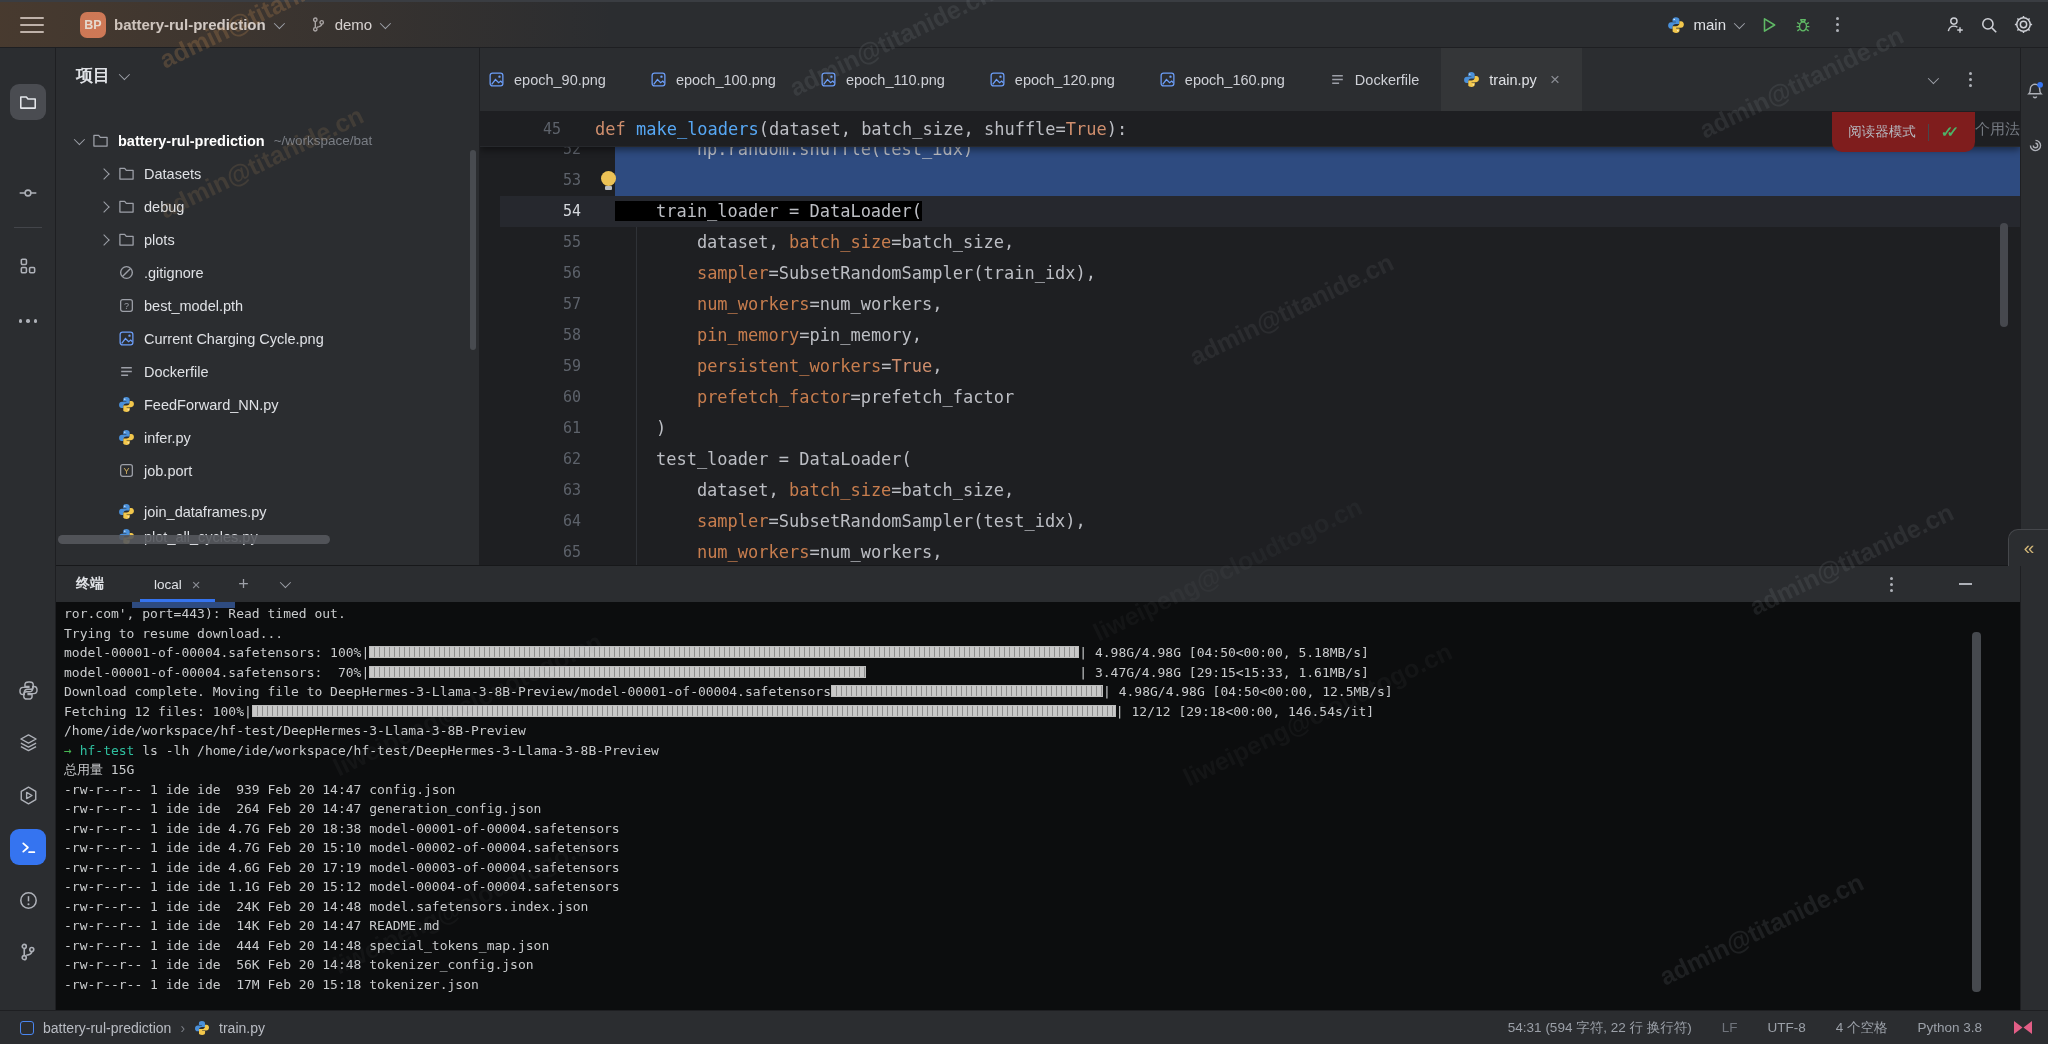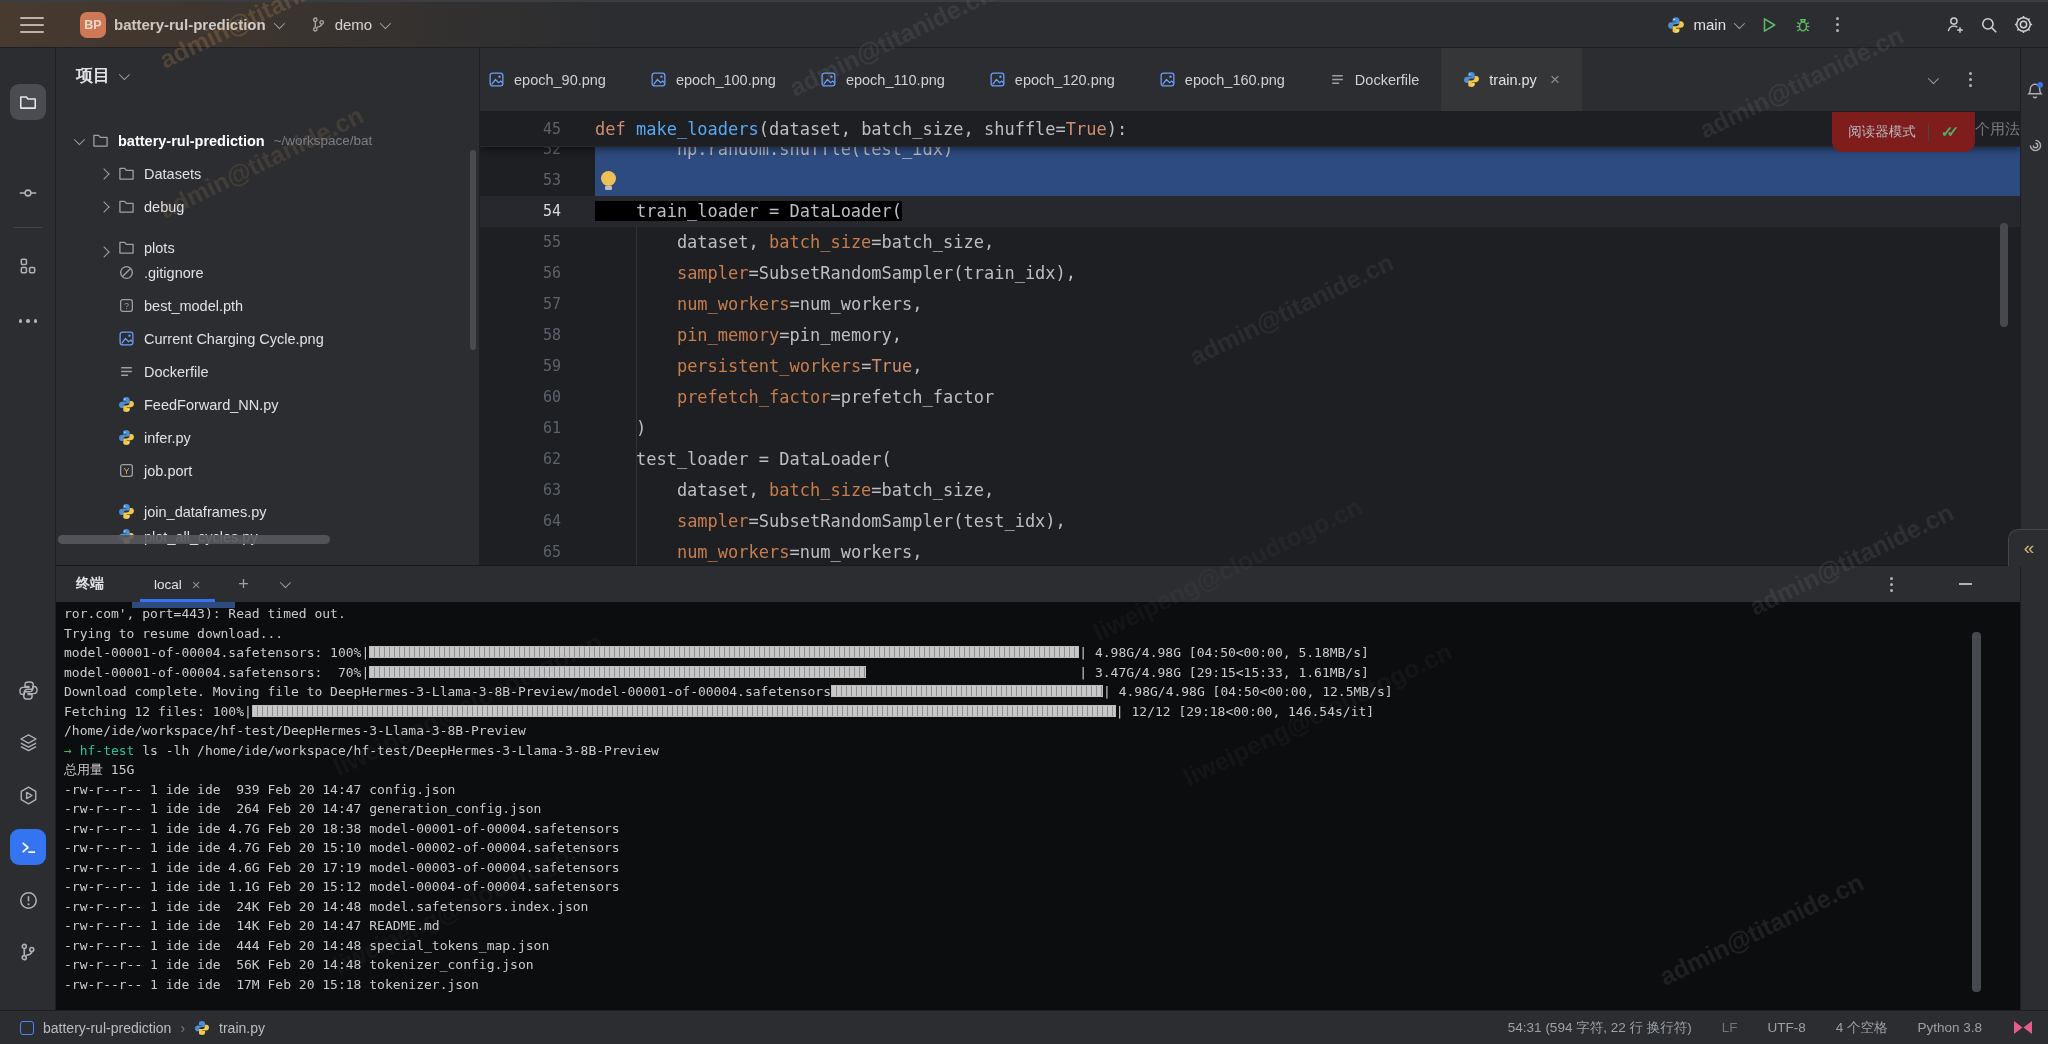--- a/index.html
+++ b/index.html
@@ -44,21 +44,21 @@
   
   #tabbar{position:absolute;left:480px;top:48px;right:28px;height:64px;background:#2b2d30;box-sizing:border-box;border-bottom:1px solid #1e1f22;overflow:hidden;}
   #tabs{display:flex;height:100%;margin-left:-14px;align-items:stretch;}
   .tab{display:flex;align-items:center;gap:9px;padding:0 22px;font-size:14.5px;color:#ced0d6;cursor:pointer;white-space:nowrap;}
   .tab.active{background:rgba(255,255,255,.045);color:#dfe1e5;}
   .ticon{width:17px;}
   .tclose{color:#8a8d94;font-size:17px;margin-left:4px;line-height:1;}
   .tab-extra{position:absolute;top:0;height:100%;display:flex;align-items:center;cursor:pointer;}
   
   #editor{position:absolute;left:480px;top:112px;width:1540px;height:453px;background:#1e1f22;overflow:hidden;font-family:"DejaVu Sans Mono","Liberation Mono",monospace;}
-  #code-lines{position:absolute;left:0;top:22px;right:0;}
+  #code-lines{position:absolute;left:0;top:22px;right:0;padding-left:20px;}
   .cline{display:flex;height:31px;line-height:31px;font-size:17px;}
   .cline.current{background:#26282e;}
   .gut{width:115px;flex:none;text-align:right;padding-right:34px;box-sizing:border-box;color:#5d626b;font-size:15px;cursor:pointer;}
   .cline.current .gut{color:#d6d9de;}
   .code{flex:1;white-space:pre;color:#bcbec4;}
   .code.selfull{background:#2e4b80;}
   .code .sel{background:#000000;}
   .k{color:#cf8e6d;} .f{color:#57a8f5;} .a{color:#c77d4e;} .d{color:#bcbec4;}
   #sticky{position:absolute;left:0;top:0;right:0;height:34px;background:#1e1f22;z-index:5;display:flex;line-height:34px;font-size:17px;box-shadow:0 3px 7px rgba(0,0,0,.45);border-bottom:1px solid #26282c;}
   #sticky .hint{color:#767b83;font-size:15px;margin-left:22px;font-family:"Liberation Sans","DejaVu Sans",sans-serif;}
@@ -285,21 +285,21 @@
         </div>
         <div class="trow" style="padding-left: 44px;">
           <span class="chev right tchev"></span>
           <span class="nicon">
             <svg width="17" height="17" viewBox="0 0 16 16" fill="none" stroke="#9da0a8" stroke-width="1.2" stroke-linejoin="round">
               <path d="M1.8 13.2V3.2h4.5l1.5 1.8h6.4v8.2z"></path>
             </svg>
           </span>
           <span class="nlabel">debug</span>
         </div>
-        <div class="trow" style="padding-left: 44px; align-items: flex-end;">
+        <div class="trow" style="padding-left: 44px;">
           <span class="chev right tchev"></span>
           <span class="nicon">
             <svg width="17" height="17" viewBox="0 0 16 16" fill="none" stroke="#9da0a8" stroke-width="1.2" stroke-linejoin="round">
               <path d="M1.8 13.2V3.2h4.5l1.5 1.8h6.4v8.2z"></path>
             </svg>
           </span>
           <span class="nlabel">plots</span>
         </div>
         <div class="trow" style="padding-left: 44px;">
           <span class="tchev-sp"></span>

